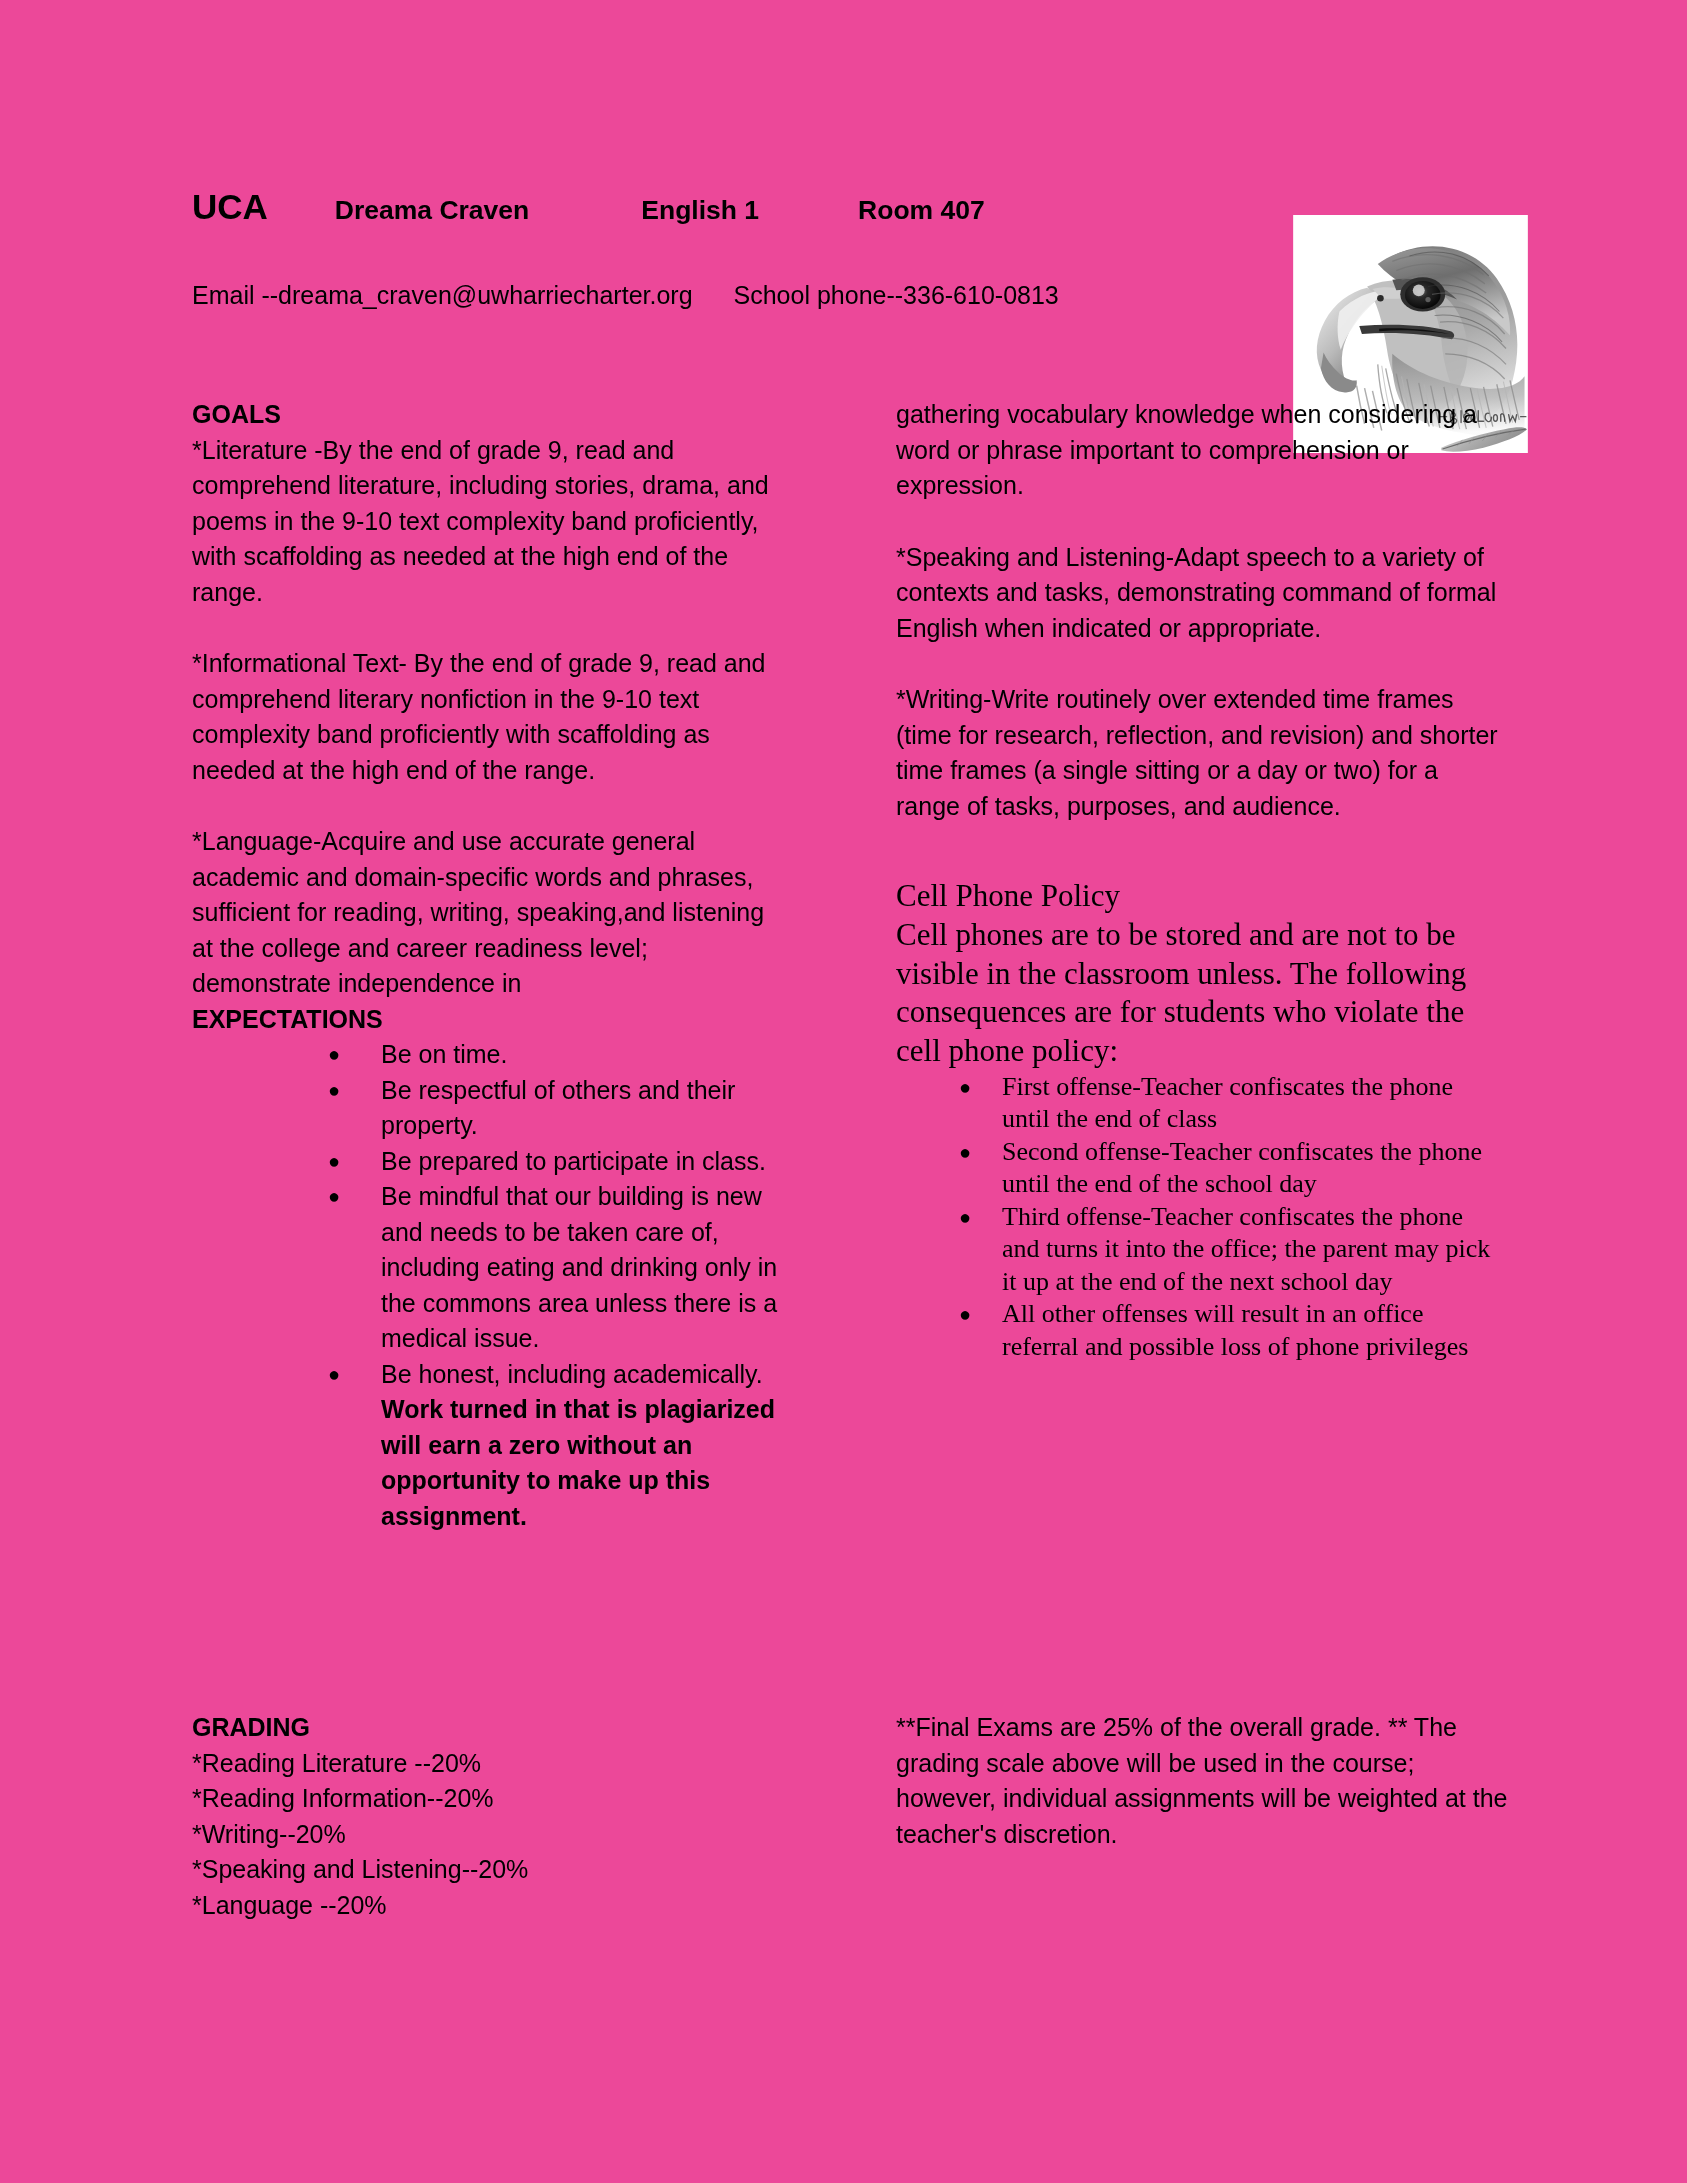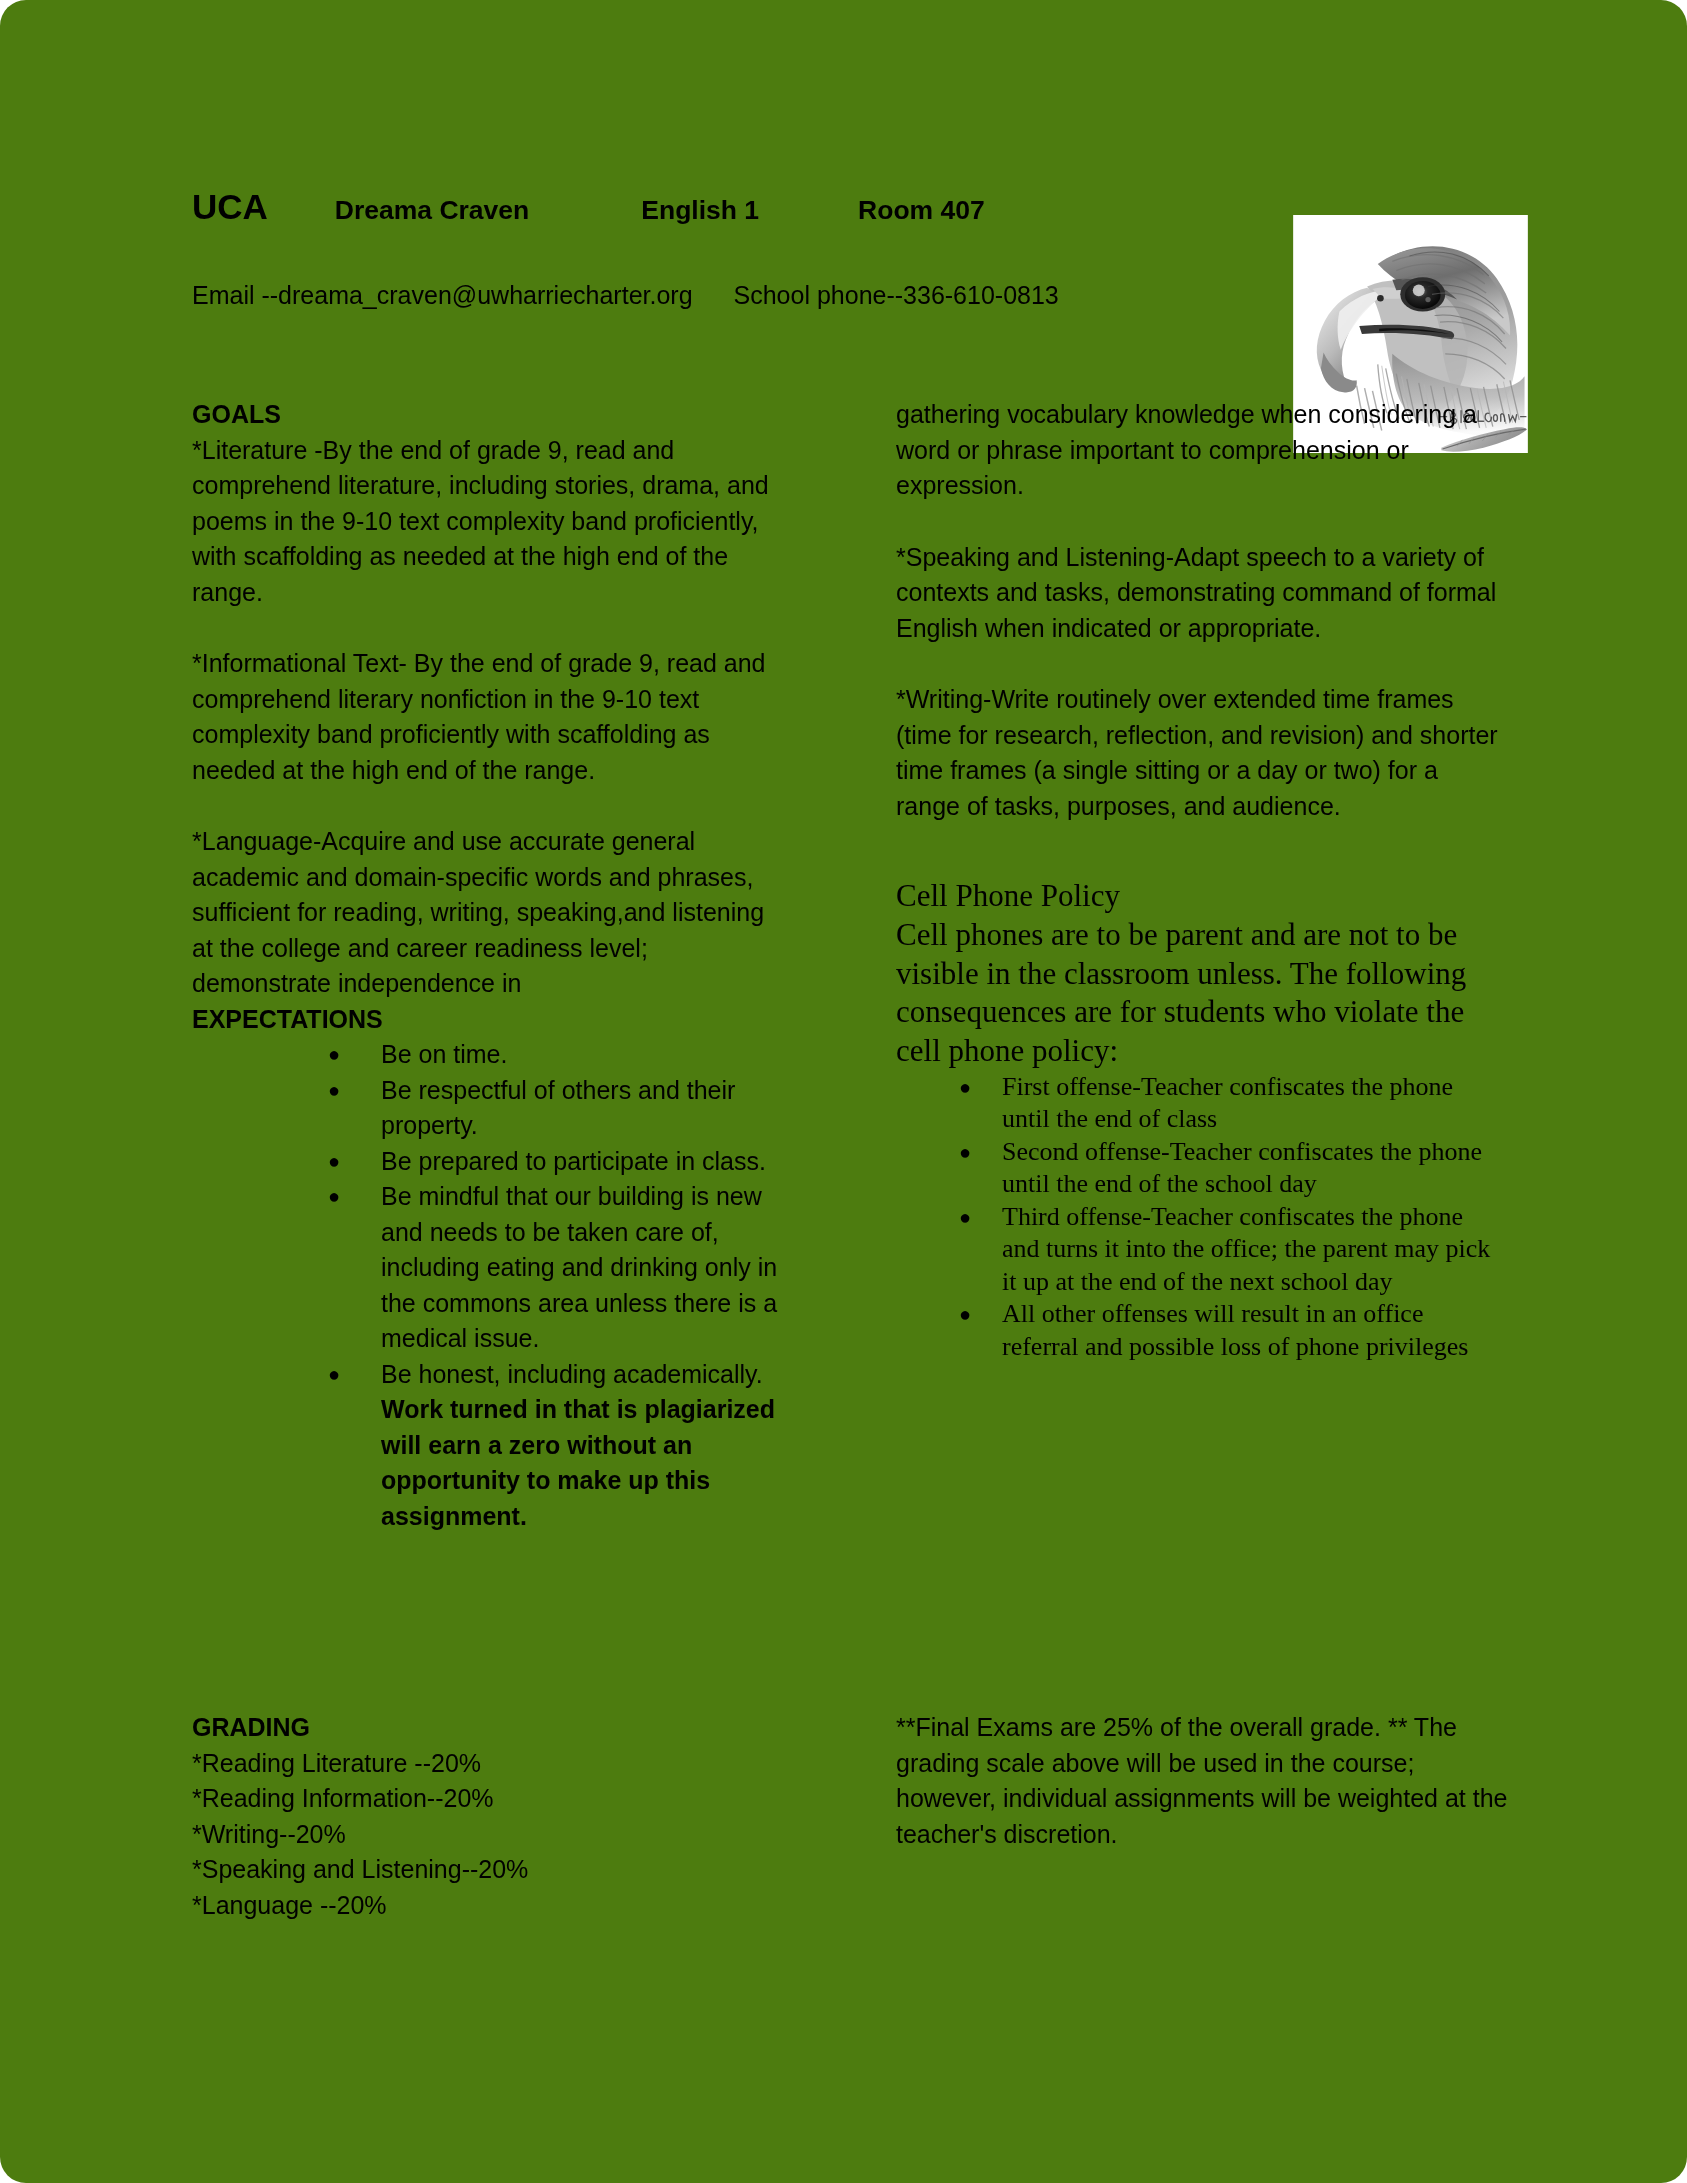--- a/index.html
+++ b/index.html
@@ -12,22 +12,21 @@
     color: #000000;
     position: relative;
     overflow: hidden;
   }
 
   .page {
     position: absolute;
     left: 0; top: 0;
     width: 1687px;
     height: 2183px;
-    background: #4d7c0f;
-    border-radius: 26px;
+    background: #ec4899;
   }
 
   
   .header-row {
     position: absolute;
     left: 192px;
     top: 187px;
     width: 1125px;
     display: flex;
     align-items: baseline;
@@ -361,21 +360,21 @@
   <div class="col-right">
     <p class="para">gathering vocabulary knowledge when considering a word or phrase important to comprehension or expression.</p>
     <div class="gap"></div>
     <p class="para">*Speaking and Listening-Adapt speech to a variety of contexts and tasks,  demonstrating command of formal English when indicated or appropriate.</p>
     <div class="gap"></div>
     <p class="para">*Writing-Write routinely over extended time frames (time for research, reflection, and revision) and shorter time frames (a single sitting or a day or two)  for a range of tasks,  purposes, and audience.</p>
     <div class="gap-lg"></div>
 
     <div class="serif">
       <p class="para">Cell Phone Policy</p>
-      <p class="para">Cell phones are to be parent and are not to be visible in the classroom unless. The following consequences are for students who violate the cell phone policy:</p>
+      <p class="para">Cell phones are to be stored and are not to be visible in the classroom unless. The following consequences are for students who violate the cell phone policy:</p>
       <ul class="bul serif-list">
         <li>
           <span class="dot">●</span>
           <span>First offense-Teacher confiscates the phone until the end of class</span>
         </li>
         <li>
           <span class="dot">●</span>
           <span>Second offense-Teacher confiscates the phone until the end of the school day</span>
         </li>
         <li>

